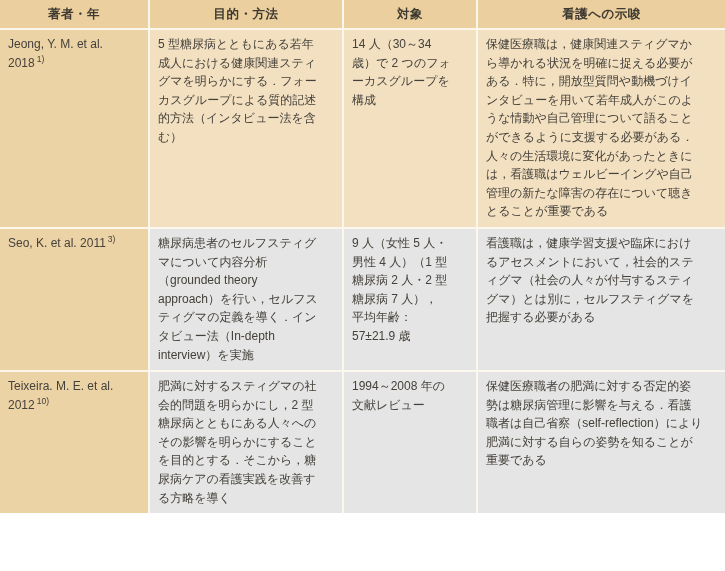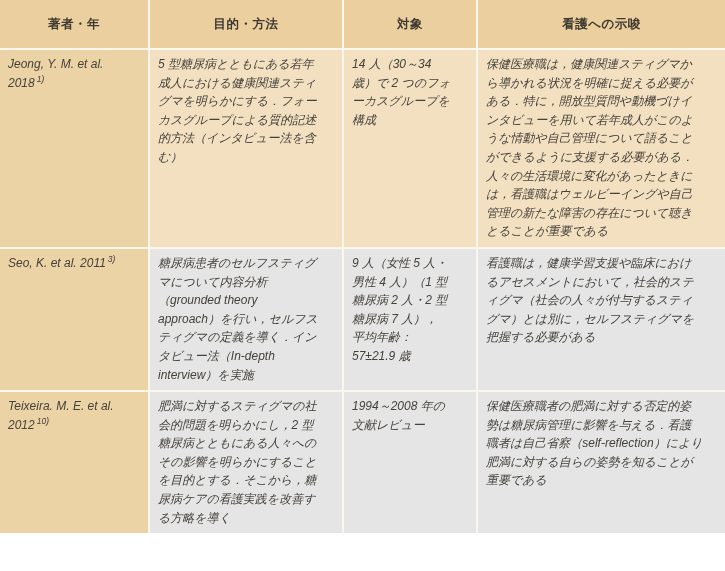--- a/index.html
+++ b/index.html
@@ -29,30 +29,29 @@
     border: 2px solid #fcf7ed;
   }
   th {
     background: #ebcf9e;
     height: 24px;
     font-size: 12.5px;
     font-weight: 600;
     color: #3f3a31;
     text-align: center;
     vertical-align: middle;
-    padding: 12px 4px;
+    padding: 2px 4px;
     letter-spacing: 0.5px;
   }
   td {
     vertical-align: top;
     padding: 5px 22px 6px 8px;
     line-height: 1.55;
     white-space: pre-line;
     text-align: left;
-    font-style: italic;
   }
   td.author-cell {
     background: #ecd3a6;
   }
   tr.row-odd td.body-cell  { background: #f2e0c1; }
   tr.row-even td.body-cell { background: #e5e5e5; }
 
   tr.r1 { height: 187px; }
   tr.r2 { height: 120px; }
   tr.r3 { height: 117px; }

